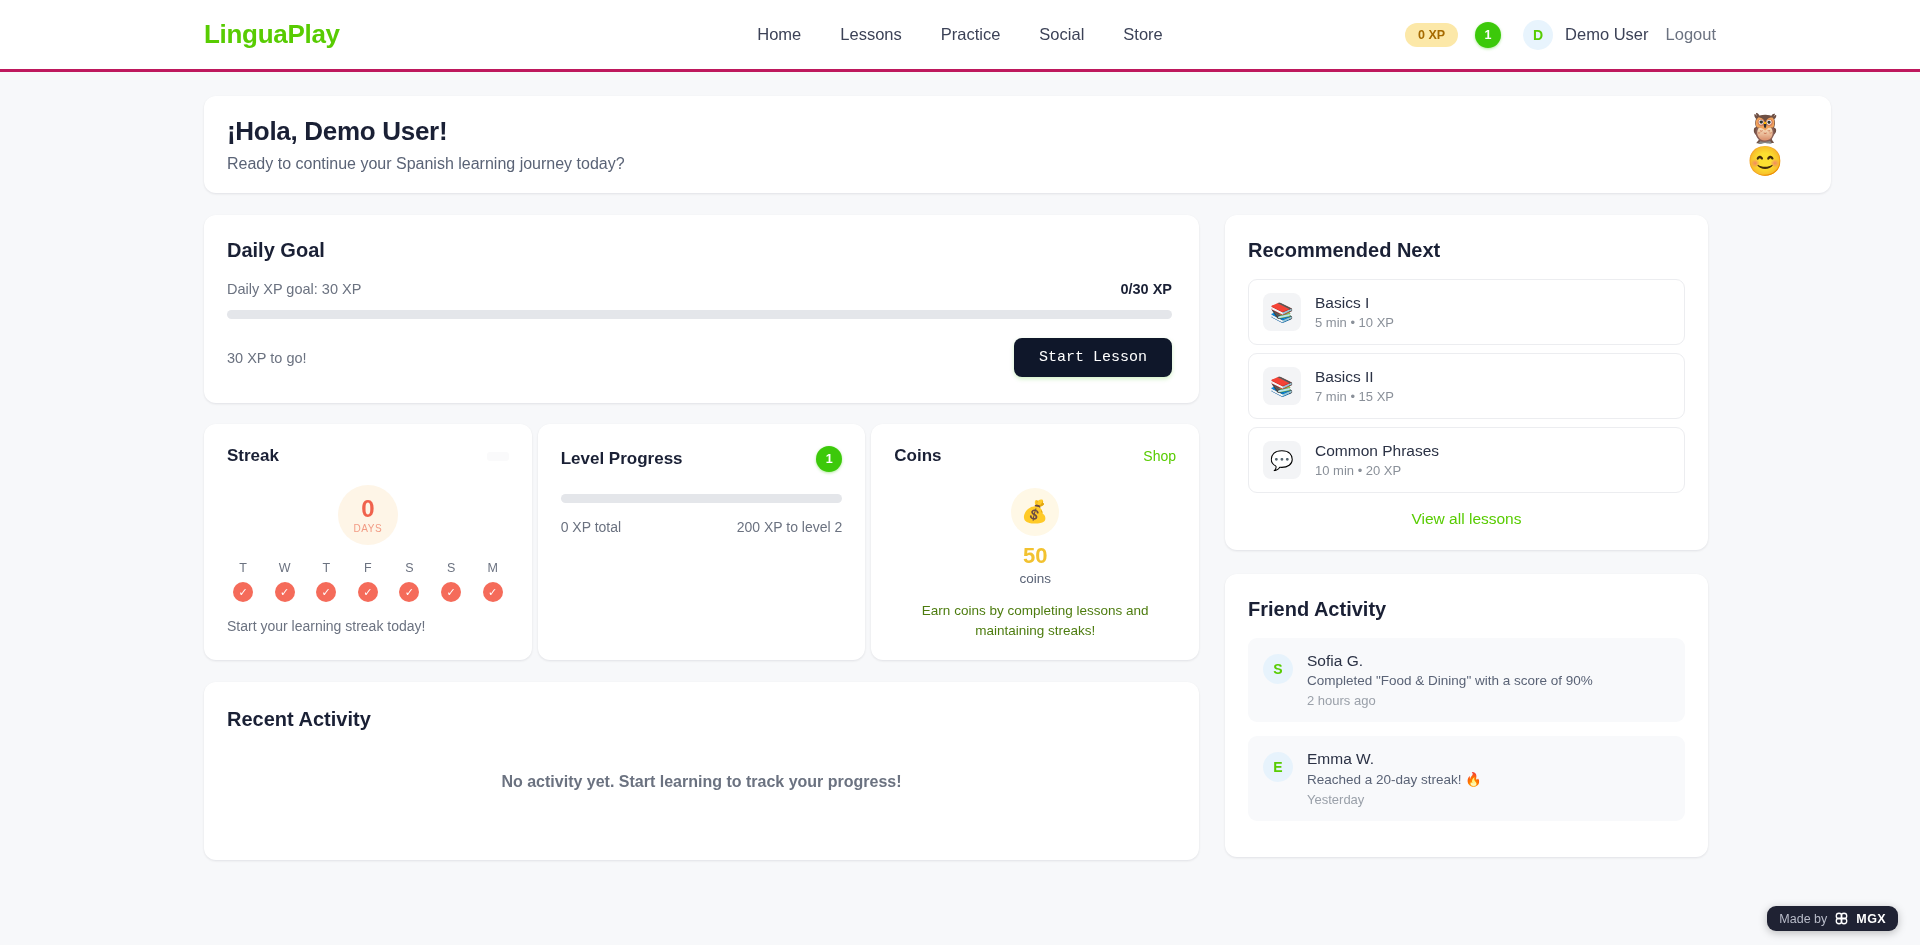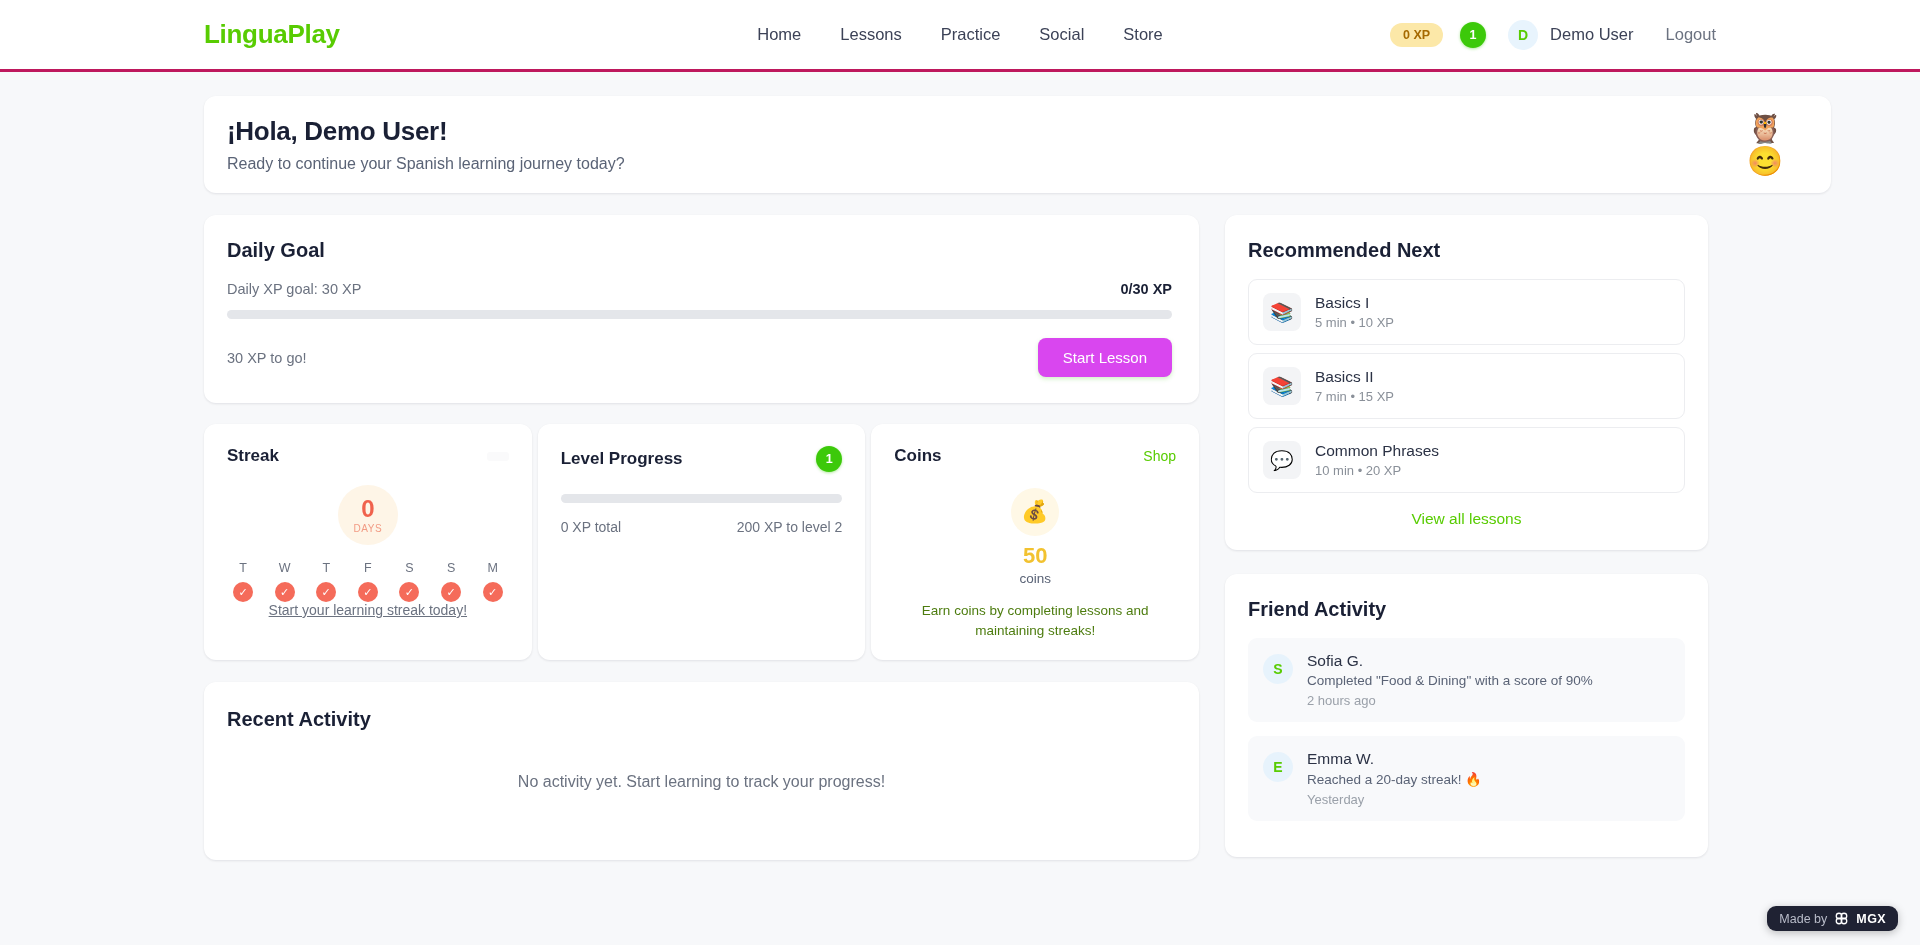--- a/index.html
+++ b/index.html
@@ -47,21 +47,21 @@
     box-shadow: 0 1px 3px rgba(60,201,10,.4);
   }
   .user-block { display: flex; align-items: center; gap: 12px; margin-left: 5px; }
   .avatar-sm {
     width: 30px; height: 30px; border-radius: 50%;
     background: #E8F4FD; color: #58CC02;
     font-size: 14px; font-weight: bold;
     display: flex; align-items: center; justify-content: center;
   }
   .user-name { font-size: 16.5px; color: #3C4257; }
-  .logout { font-size: 16.5px; color: #6B7280; cursor: pointer; margin-left: 15px;}
+  .logout { font-size: 16.5px; color: #6B7280; cursor: pointer; }
 
   
   .page { padding: 24px 89px 0 204px; }
 
   .card {
     background: #FFFFFF; border-radius: 12px;
     box-shadow: 0 1px 3px rgba(16,24,40,.06), 0 1px 2px rgba(16,24,40,.04);
   }
 
   
@@ -95,22 +95,22 @@
     height: 9px; background: #E4E6EA; border-radius: 6px;
     margin-top: 13px; overflow: hidden;
   }
   .bar-fill { height: 100%; background: #58CC02; border-radius: 6px; }
   .daily-foot {
     display: flex; justify-content: space-between; align-items: center;
     margin-top: 19px;
   }
   .daily-togo { font-size: 14.5px; color: #6B7280; }
   .btn-primary {
-    background: #d946ef; color: #FFFFFF; border: none;
-    font-family: Liberation Sans, sans-serif; font-size: 15px;
+    background: #0f172a; color: #FFFFFF; border: none;
+    font-family: Liberation Mono, monospace; font-size: 15px;
     padding: 11px 25px; border-radius: 8px; cursor: pointer;
     box-shadow: 0 2px 4px rgba(76,200,30,.25);
   }
 
   
   .stats-row { display: flex; gap: 6px; margin-bottom: 22px; }
   .stat-card { flex: 1; padding: 22px 23px 20px 23px; min-height: 211px; position: relative;}
   .stat-head {
     display: flex; justify-content: space-between; align-items: center;
   }
@@ -128,21 +128,21 @@
   .days-row {
     display: flex; justify-content: space-between; margin-top: 16px; padding: 0 3px;
   }
   .day-col { display: flex; flex-direction: column; align-items: center; gap: 7px; width: 26px;}
   .day-letter { font-size: 12.5px; color: #6B7280; }
   .day-dot {
     width: 20px; height: 20px; border-radius: 50%;
     background: #F56B5A; color: #FFFFFF; font-size: 11px;
     display: flex; align-items: center; justify-content: center;
   }
-  .streak-foot { font-size: 14px; color: #6B7280; text-align: center;  text-decoration: underline;}
+  .streak-foot { font-size: 14px; color: #6B7280; text-align: left; margin-top: 16px;}
 
   .lvl-track {
     height: 9px; background: #E4E6EA; border-radius: 6px; margin-top: 22px; overflow: hidden;
   }
   .lvl-fill { height: 100%; background: #58CC02; border-radius: 6px;}
   .lvl-row {
     display: flex; justify-content: space-between; margin-top: 16px;
   }
   .lvl-meta { font-size: 14px; color: #6B7280; }
 
@@ -151,21 +151,21 @@
     background: #FFF8E6; margin: 22px auto 0 auto;
     display: flex; align-items: center; justify-content: center; font-size: 22px;
   }
   .coin-num { font-size: 22px; font-weight: bold; color: #F2C230; text-align:center; margin-top: 7px;}
   .coin-label { font-size: 13.5px; color: #5A6376; text-align: center; margin-top: 2px;}
   .coin-note { font-size: 13.5px; color: #4d7c0f; text-align: center; margin-top: 15px; line-height: 1.45;}
 
   
   .recent { padding: 26px 23px 38px 23px; min-height: 178px;}
   .recent-title { font-size: 20px; font-weight: bold; color: #1A2035;}
-  .recent-empty { font-size: 16px; color: #6B7280; text-align: center; margin-top: 42px;}
+  .recent-empty { font-size: 16px; color: #6B7280; text-align: center; margin-top: 42px; font-weight: bold;}
 
   
   .panel { padding: 24px 23px 22px 23px; margin-bottom: 24px; }
   .panel-title { font-size: 20px; font-weight: bold; color: #1A2035; margin-bottom: 17px;}
   .lesson-item {
     display: flex; align-items: center; gap: 14px;
     border: 1px solid #ECEDF0; border-radius: 9px;
     padding: 13px 14px; margin-bottom: 8px; cursor: pointer; background:#fff;
   }
   .lesson-thumb {

